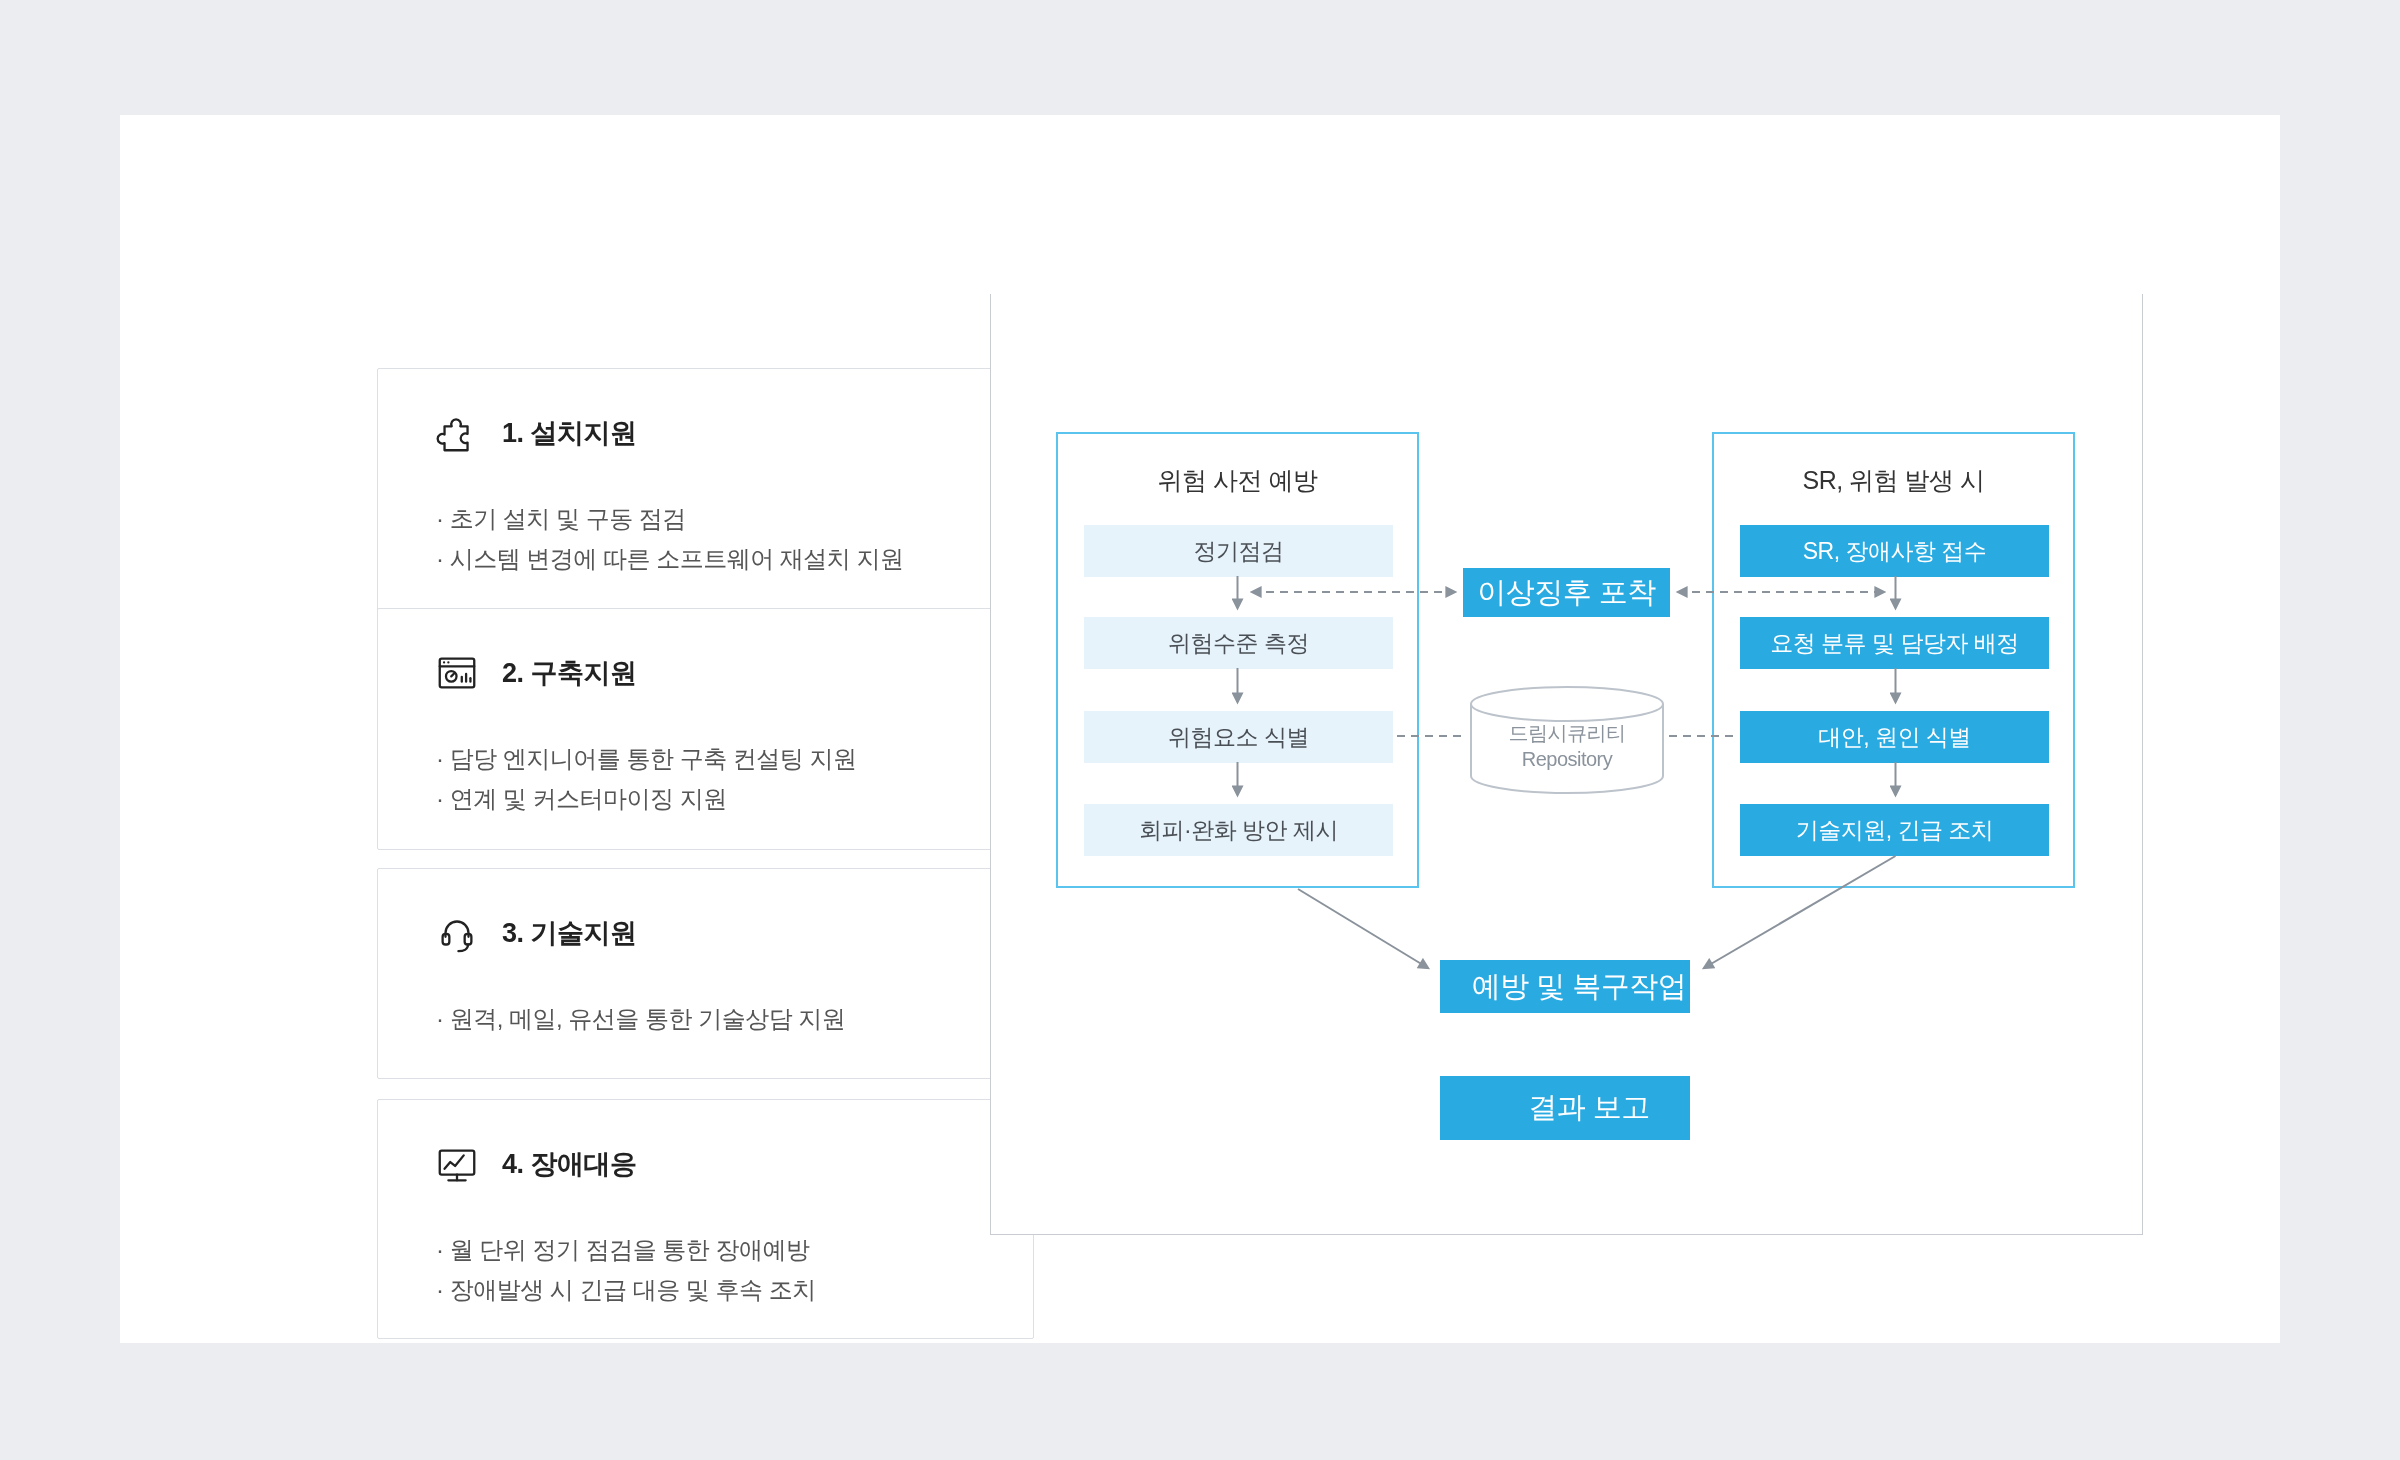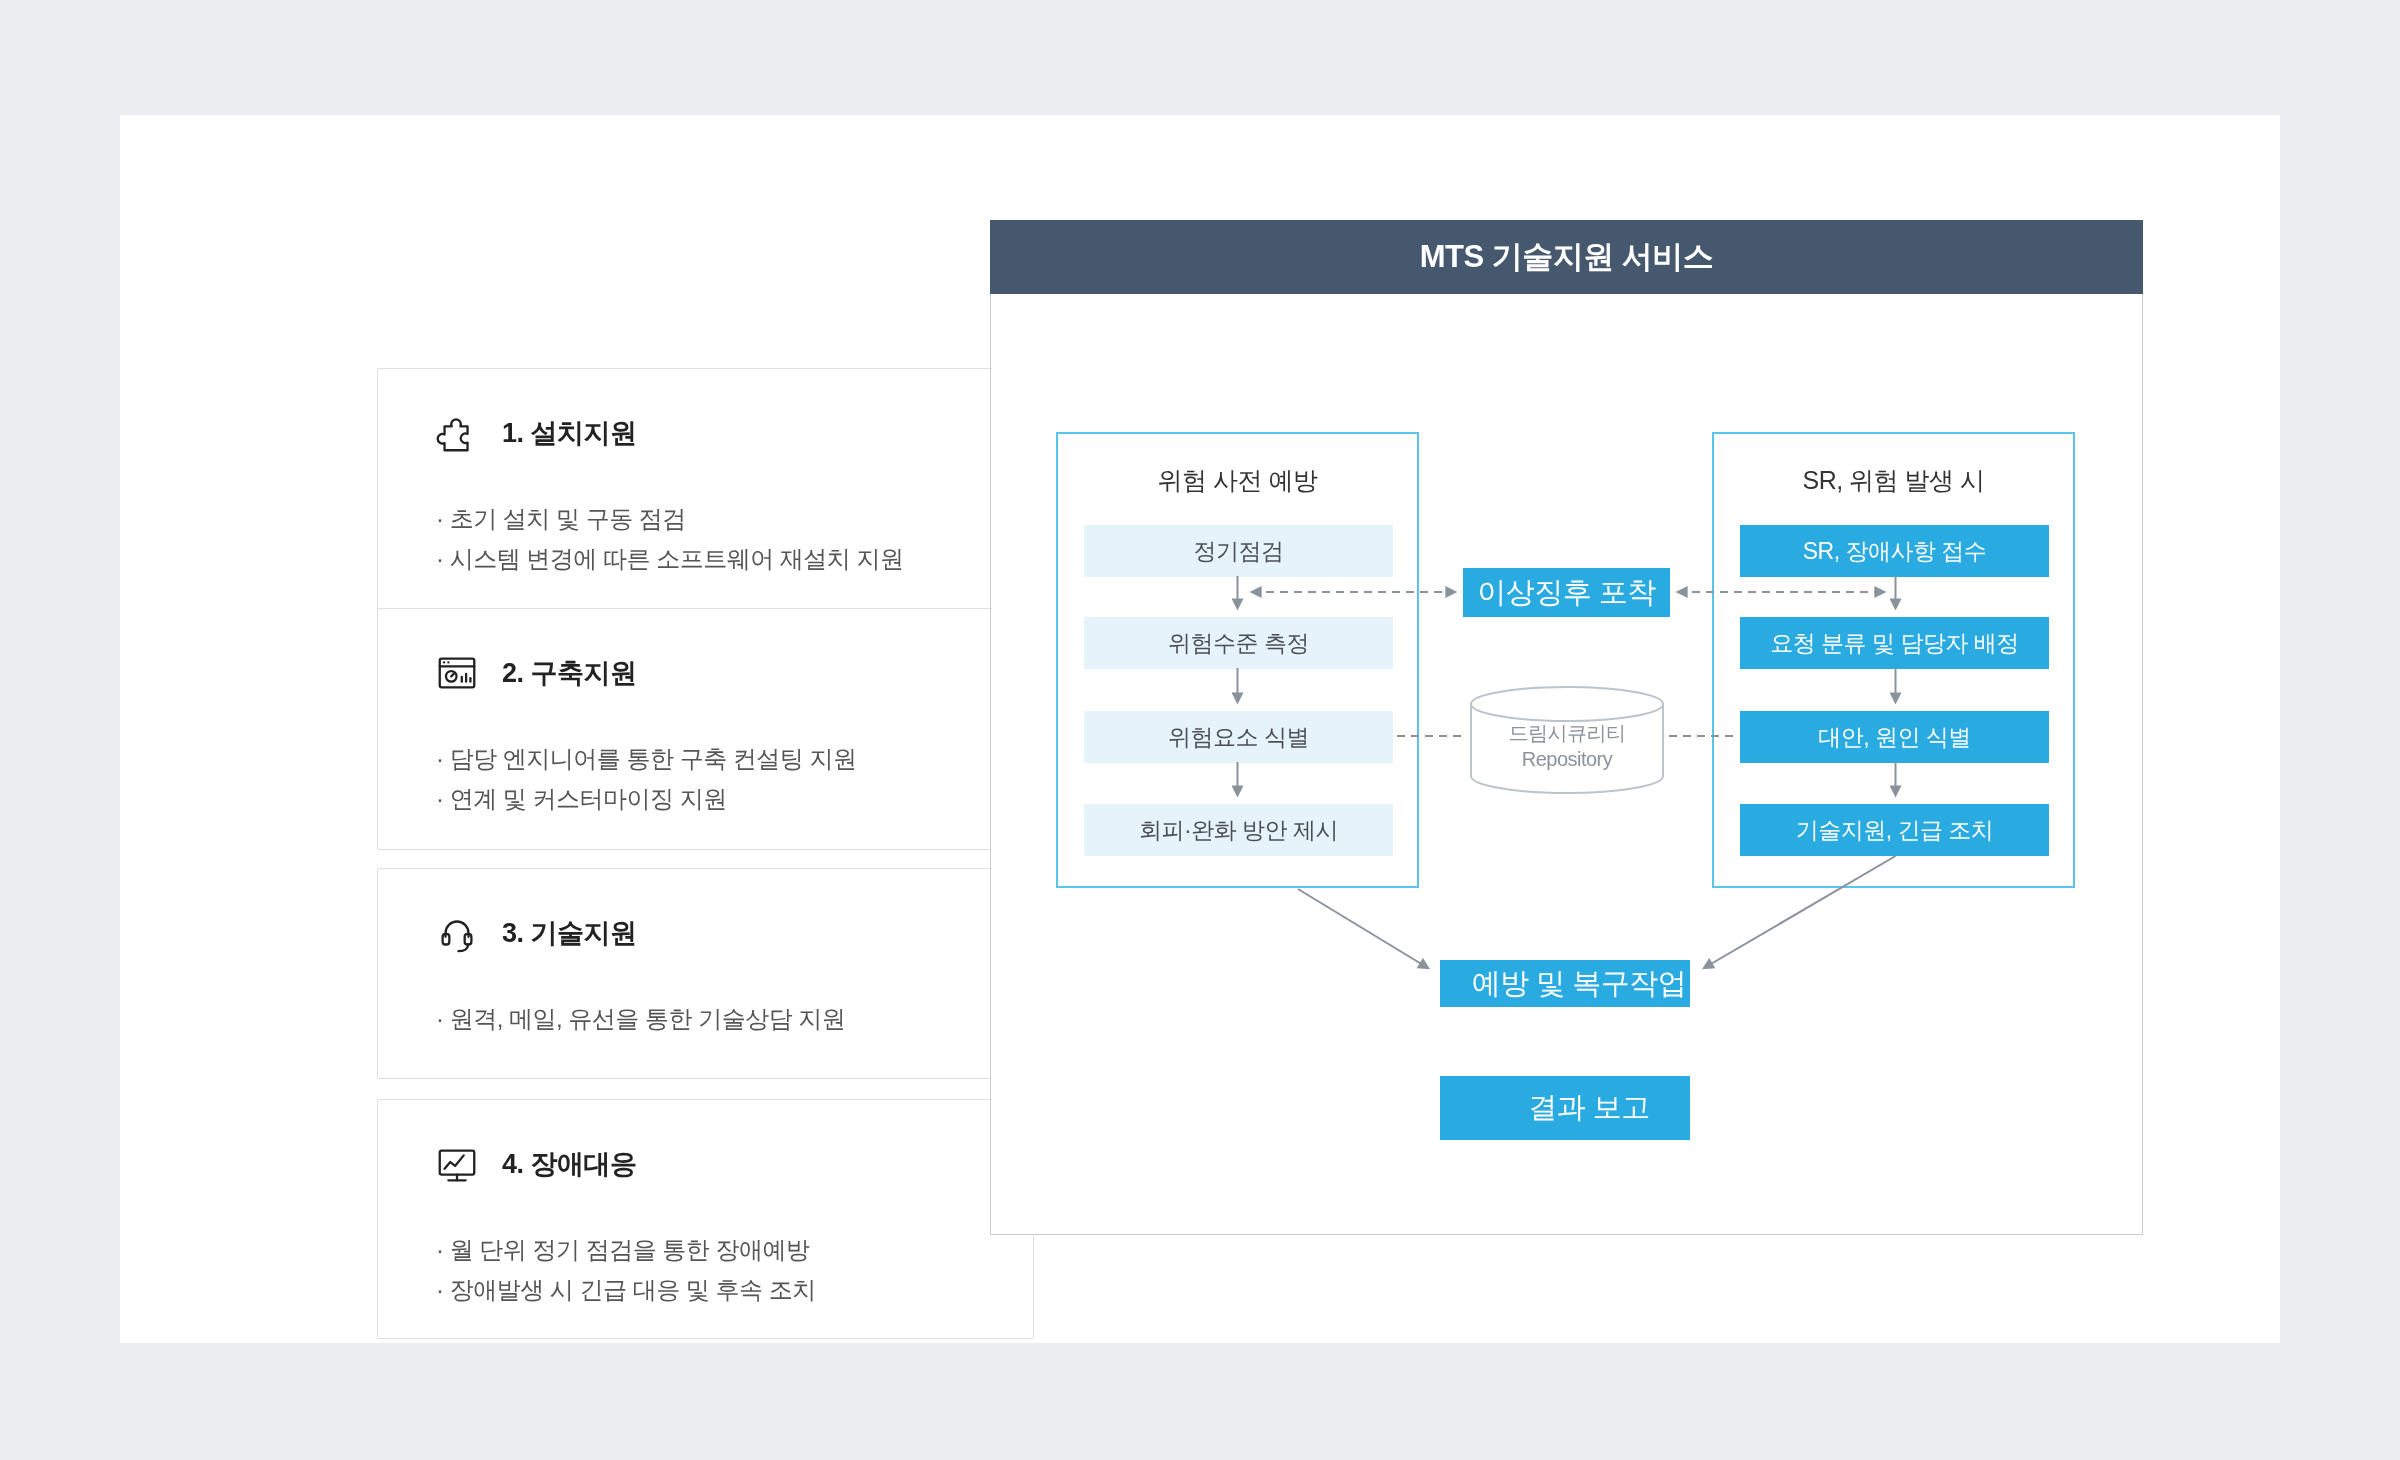--- a/index.html
+++ b/index.html
@@ -33,21 +33,21 @@
   .step { position:absolute; left:26px; width:309px; height:52px;
     display:flex; align-items:center; justify-content:center;
     font-size:23px; letter-spacing:-0.5px; }
   .step.light { background:#e7f3fb; color:#4a4f55; }
   .step.blue  { background:#29abe2; color:#ffffff; }
   .s1 { top:91px; } .s2 { top:183px; } .s3 { top:277px; } .s4 { top:370px; }
 
   .mid-box { position:absolute; background:#29abe2; color:#fff;
     display:flex; align-items:center; justify-content:center; font-size:29px; letter-spacing:-0.5px; }
   .anomaly  { left:1463px; top:568px;  width:207px; height:49px; }
-  .recovery { left:1440px; top:960px;  width:250px; height:47px;padding-left:28px; }
+  .recovery { left:1440px; top:960px;  width:250px; height:53px;padding-left:28px; }
   .report   { left:1440px; top:1076px; width:250px; height:64px;padding-left:48px; }
 
   .cylinder { position:absolute; left:1469px; top:684px; width:196px; height:112px; }
   .cylinder-text { position:absolute; top:36px; left:0; right:0; text-align:center;
     font-size:20px; color:#8a929b; line-height:26px; letter-spacing:-0.5px; }
 
   .connectors { position:absolute; left:0; top:0; width:2400px; height:1460px; pointer-events:none; }
 </style>
 </head>
 <body>
@@ -123,23 +123,20 @@
         <h3 class="card-title">4. 장애대응</h3>
       </div>
       <ul class="bullets">
         <li>· 월 단위 정기 점검을 통한 장애예방</li>
         <li>· 장애발생 시 긴급 대응 및 후속 조치</li>
       </ul>
     </section>
 
   </div>
 
-  <header class="diagram-header">
-    <h2>MTS 기술지원 서비스</h2>
-  </header>
   <div class="diagram-body"></div>
 
   <div class="group group-left">
     <div class="group-title">위험 사전 예방</div>
     <div class="step light s1">정기점검</div>
     <div class="step light s2">위험수준 측정</div>
     <div class="step light s3">위험요소 식별</div>
     <div class="step light s4">회피·완화 방안 제시</div>
   </div>
 

